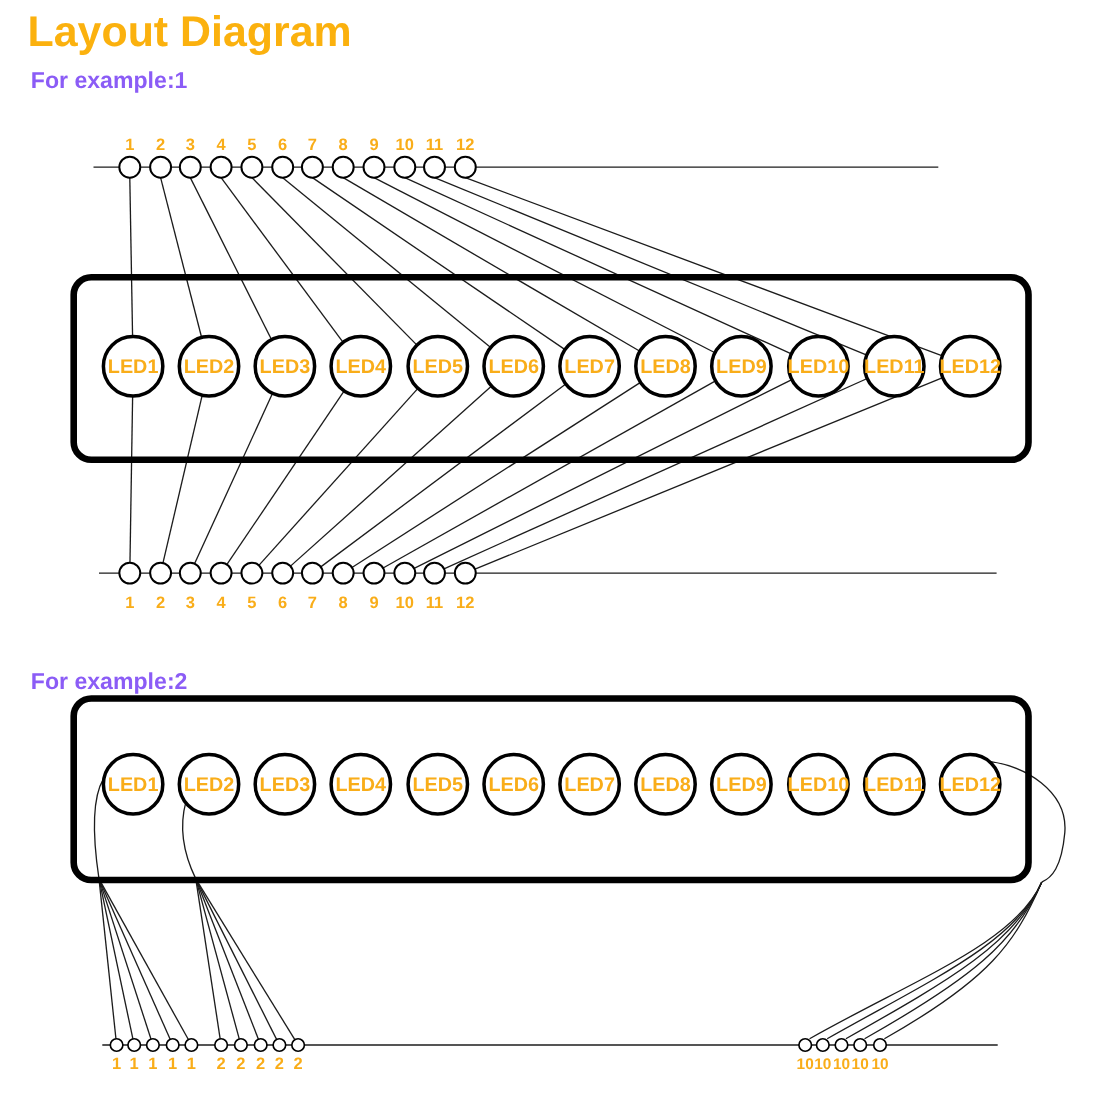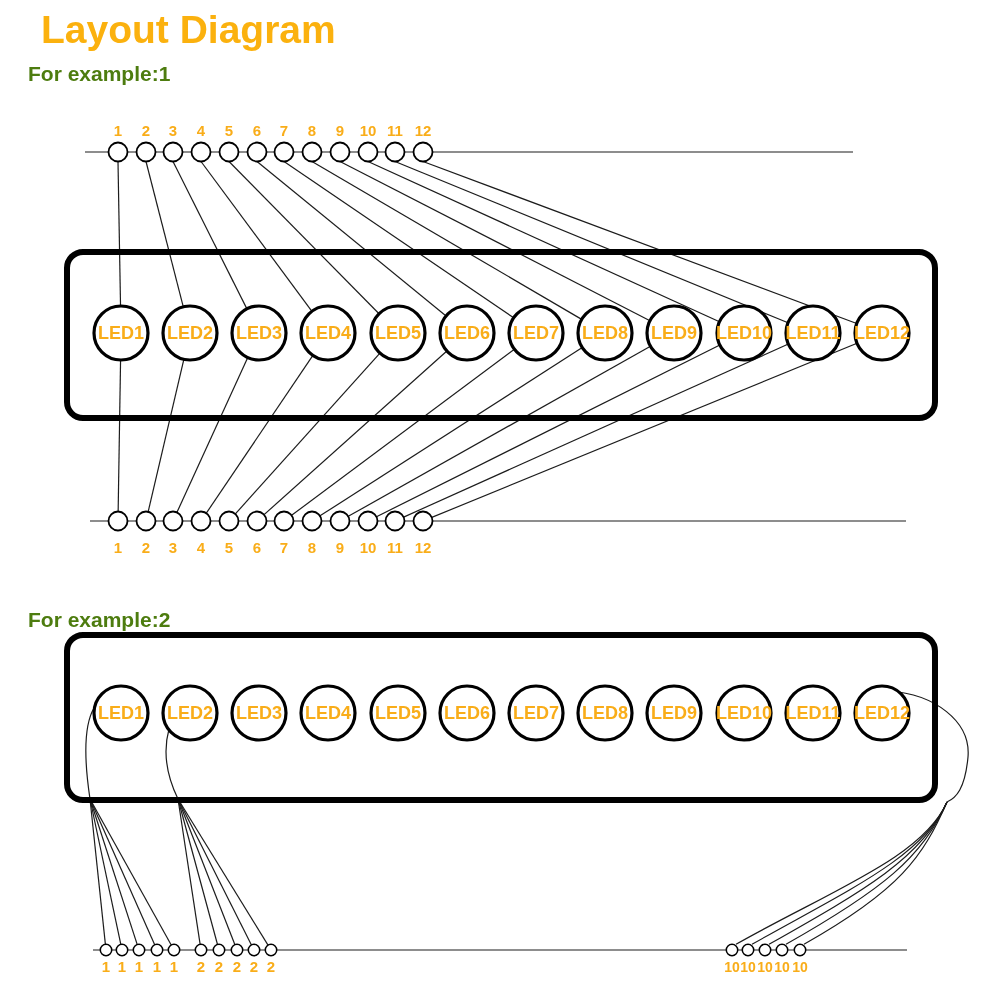--- a/index.html
+++ b/index.html
@@ -18,28 +18,27 @@
     background: #ffffff;
   }
   .page-title {
     position: absolute;
     left: 25px;
     top: 8px;
     font-size: 39px;
     font-weight: bold;
     letter-spacing: 0px;
     color: #FBB10E;
-    margin-left: 16px;
   }
   .example-label {
     position: absolute;
     left: 28px;
     font-size: 21px;
     font-weight: bold;
-    color: #4d7c0f;
+    color: #8b5cf6;
   }
   .example-label.ex1 { top: 62px; }
   .example-label.ex2 { top: 608px; }
   svg.diagram {
     position: absolute;
     left: 0;
     top: 0;
   }
   svg text {
     font-family: "Liberation Sans", sans-serif;

